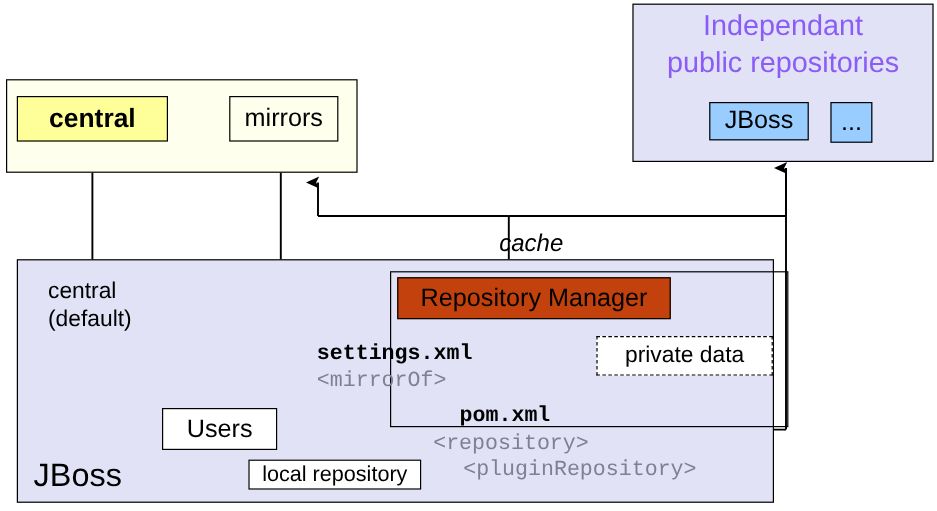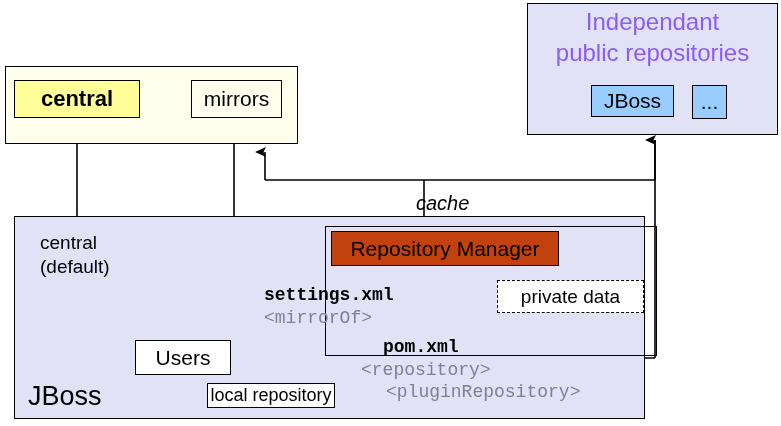--- a/index.html
+++ b/index.html
@@ -121,21 +121,21 @@
     font-size: 19px;
   }
   #maven-box {
     left: 135px; top: 340px;
     width: 96px; height: 35px;
     background: #ffffff;
     font-size: 21px;
   }
   #local-repo-box {
     left: 207px; top: 383px;
-    width: 128px; height: 25px;
+    width: 144px; height: 25px;
     background: #ffffff;
     font-size: 18px;
   }
   
   .mono-label {
     position: absolute;
     font-family: "Liberation Mono", "DejaVu Sans Mono", monospace;
     color: #000000;
     white-space: nowrap;
   }

